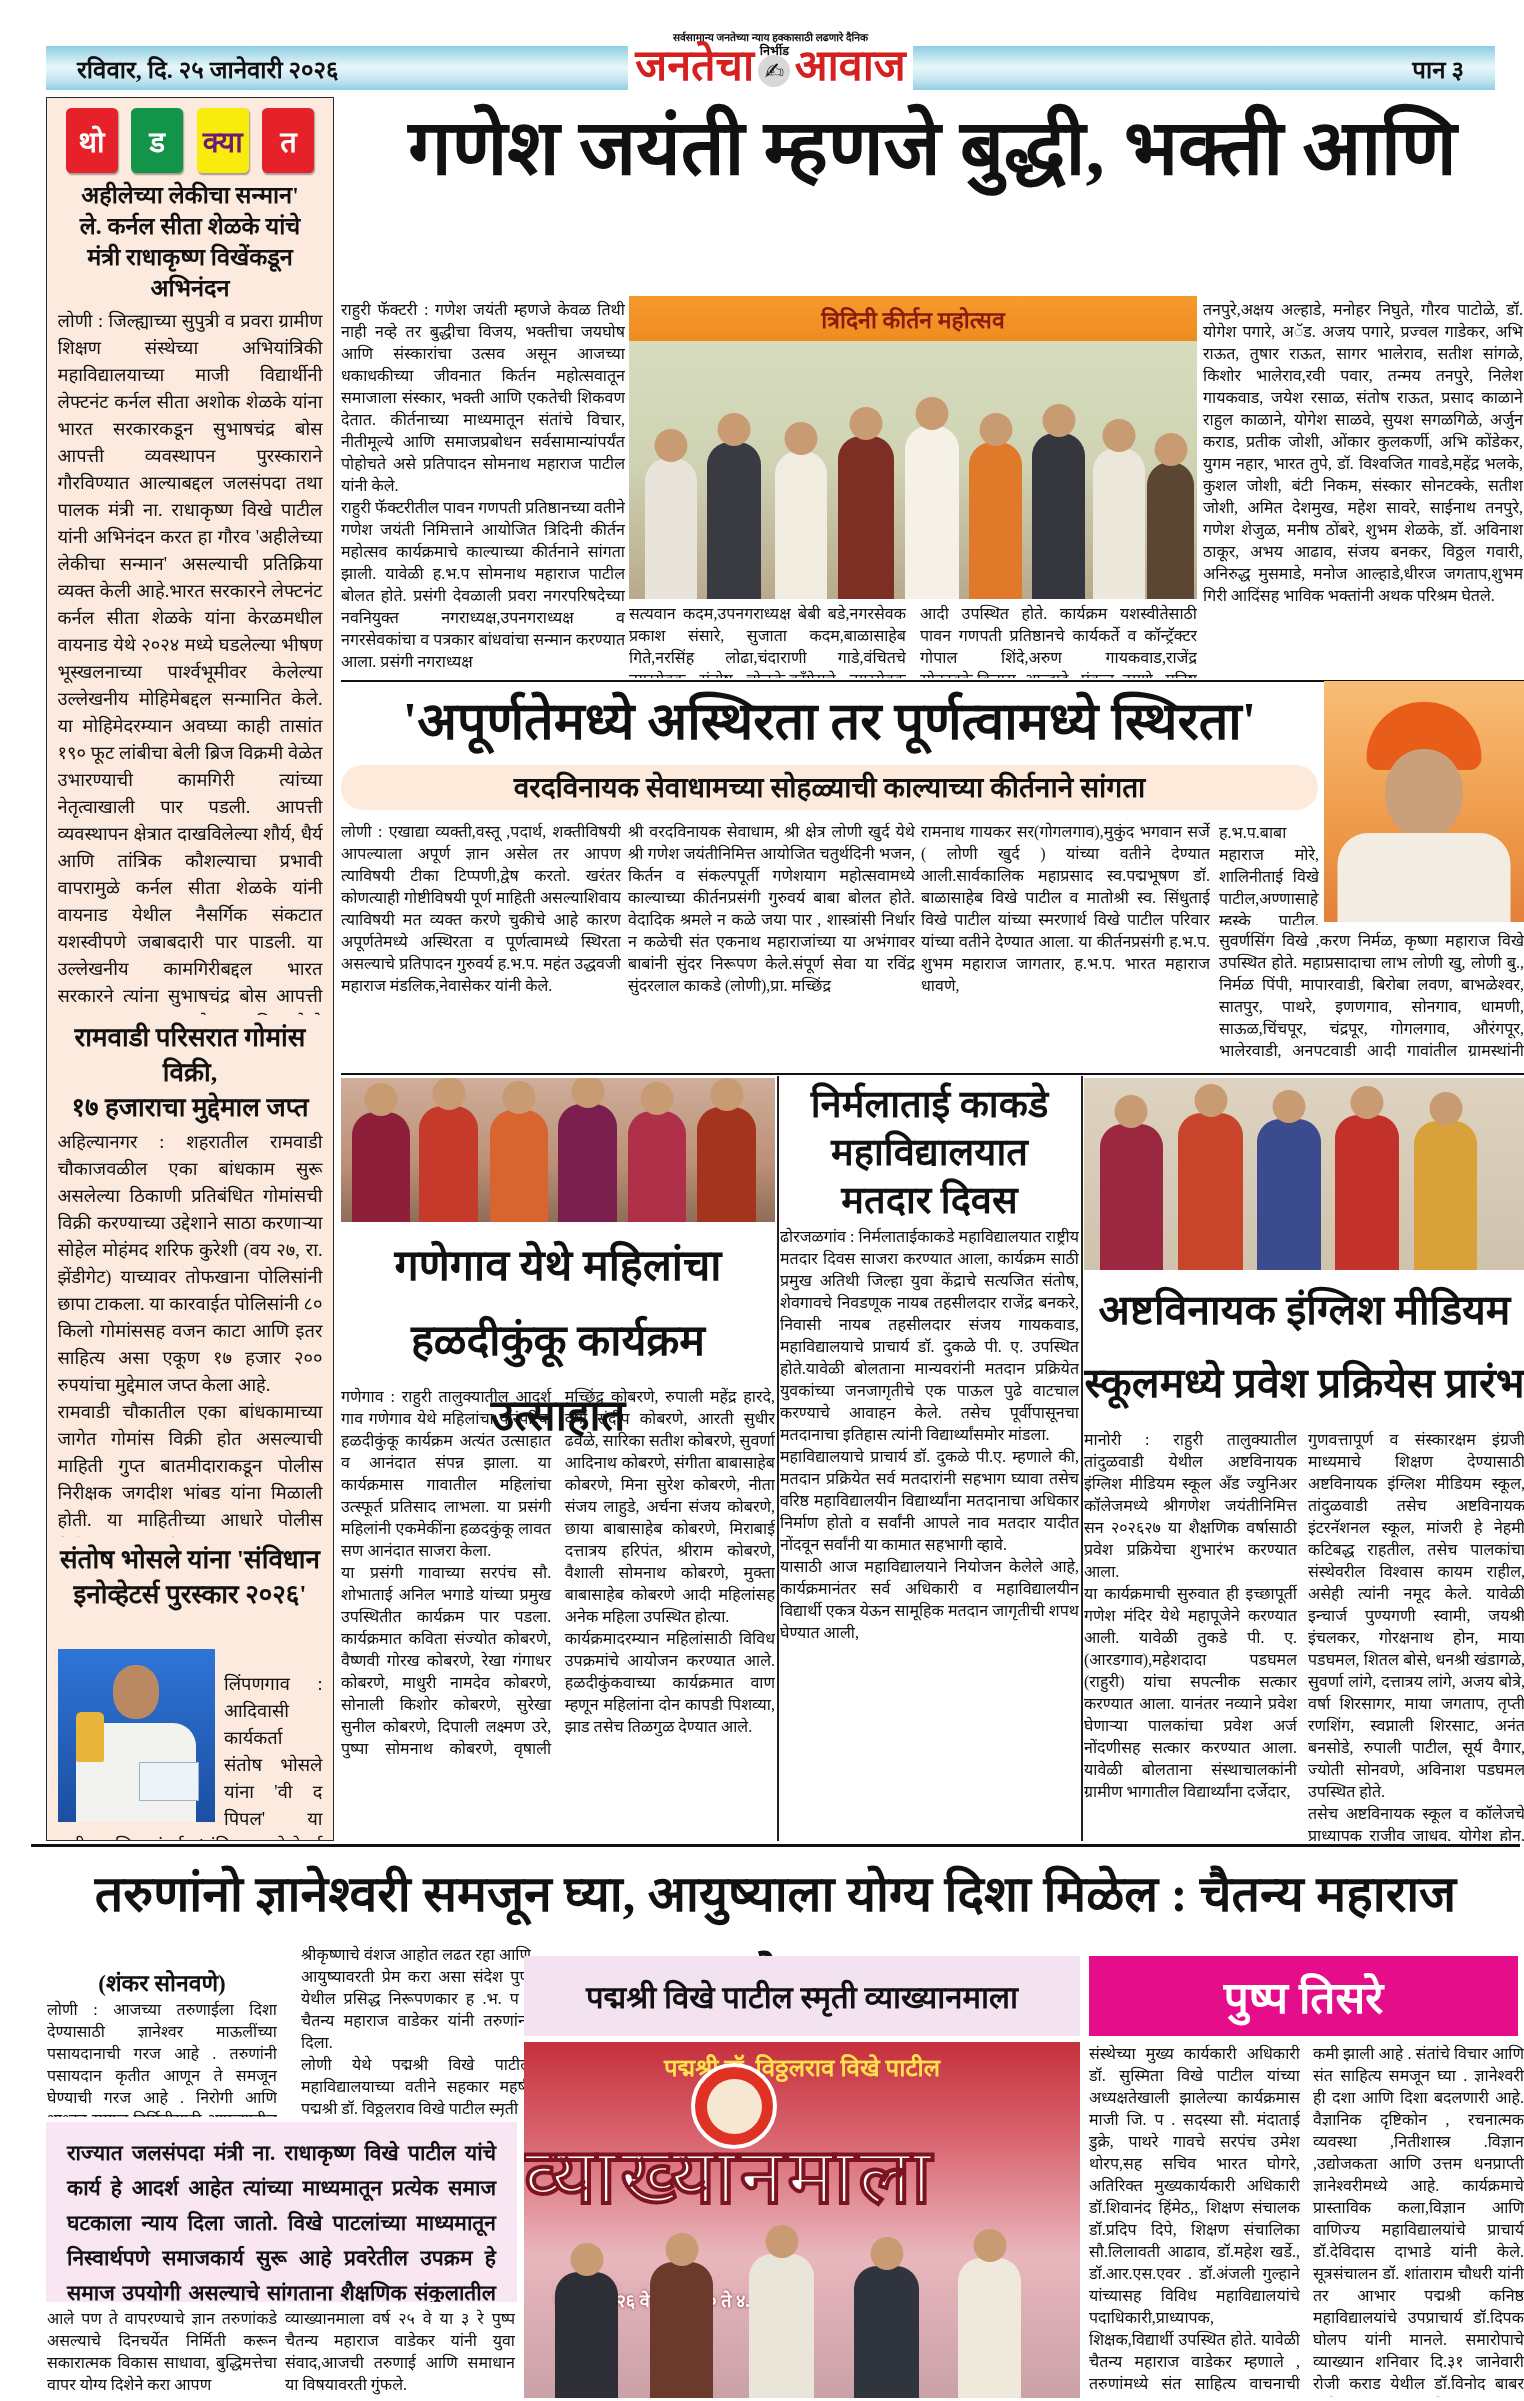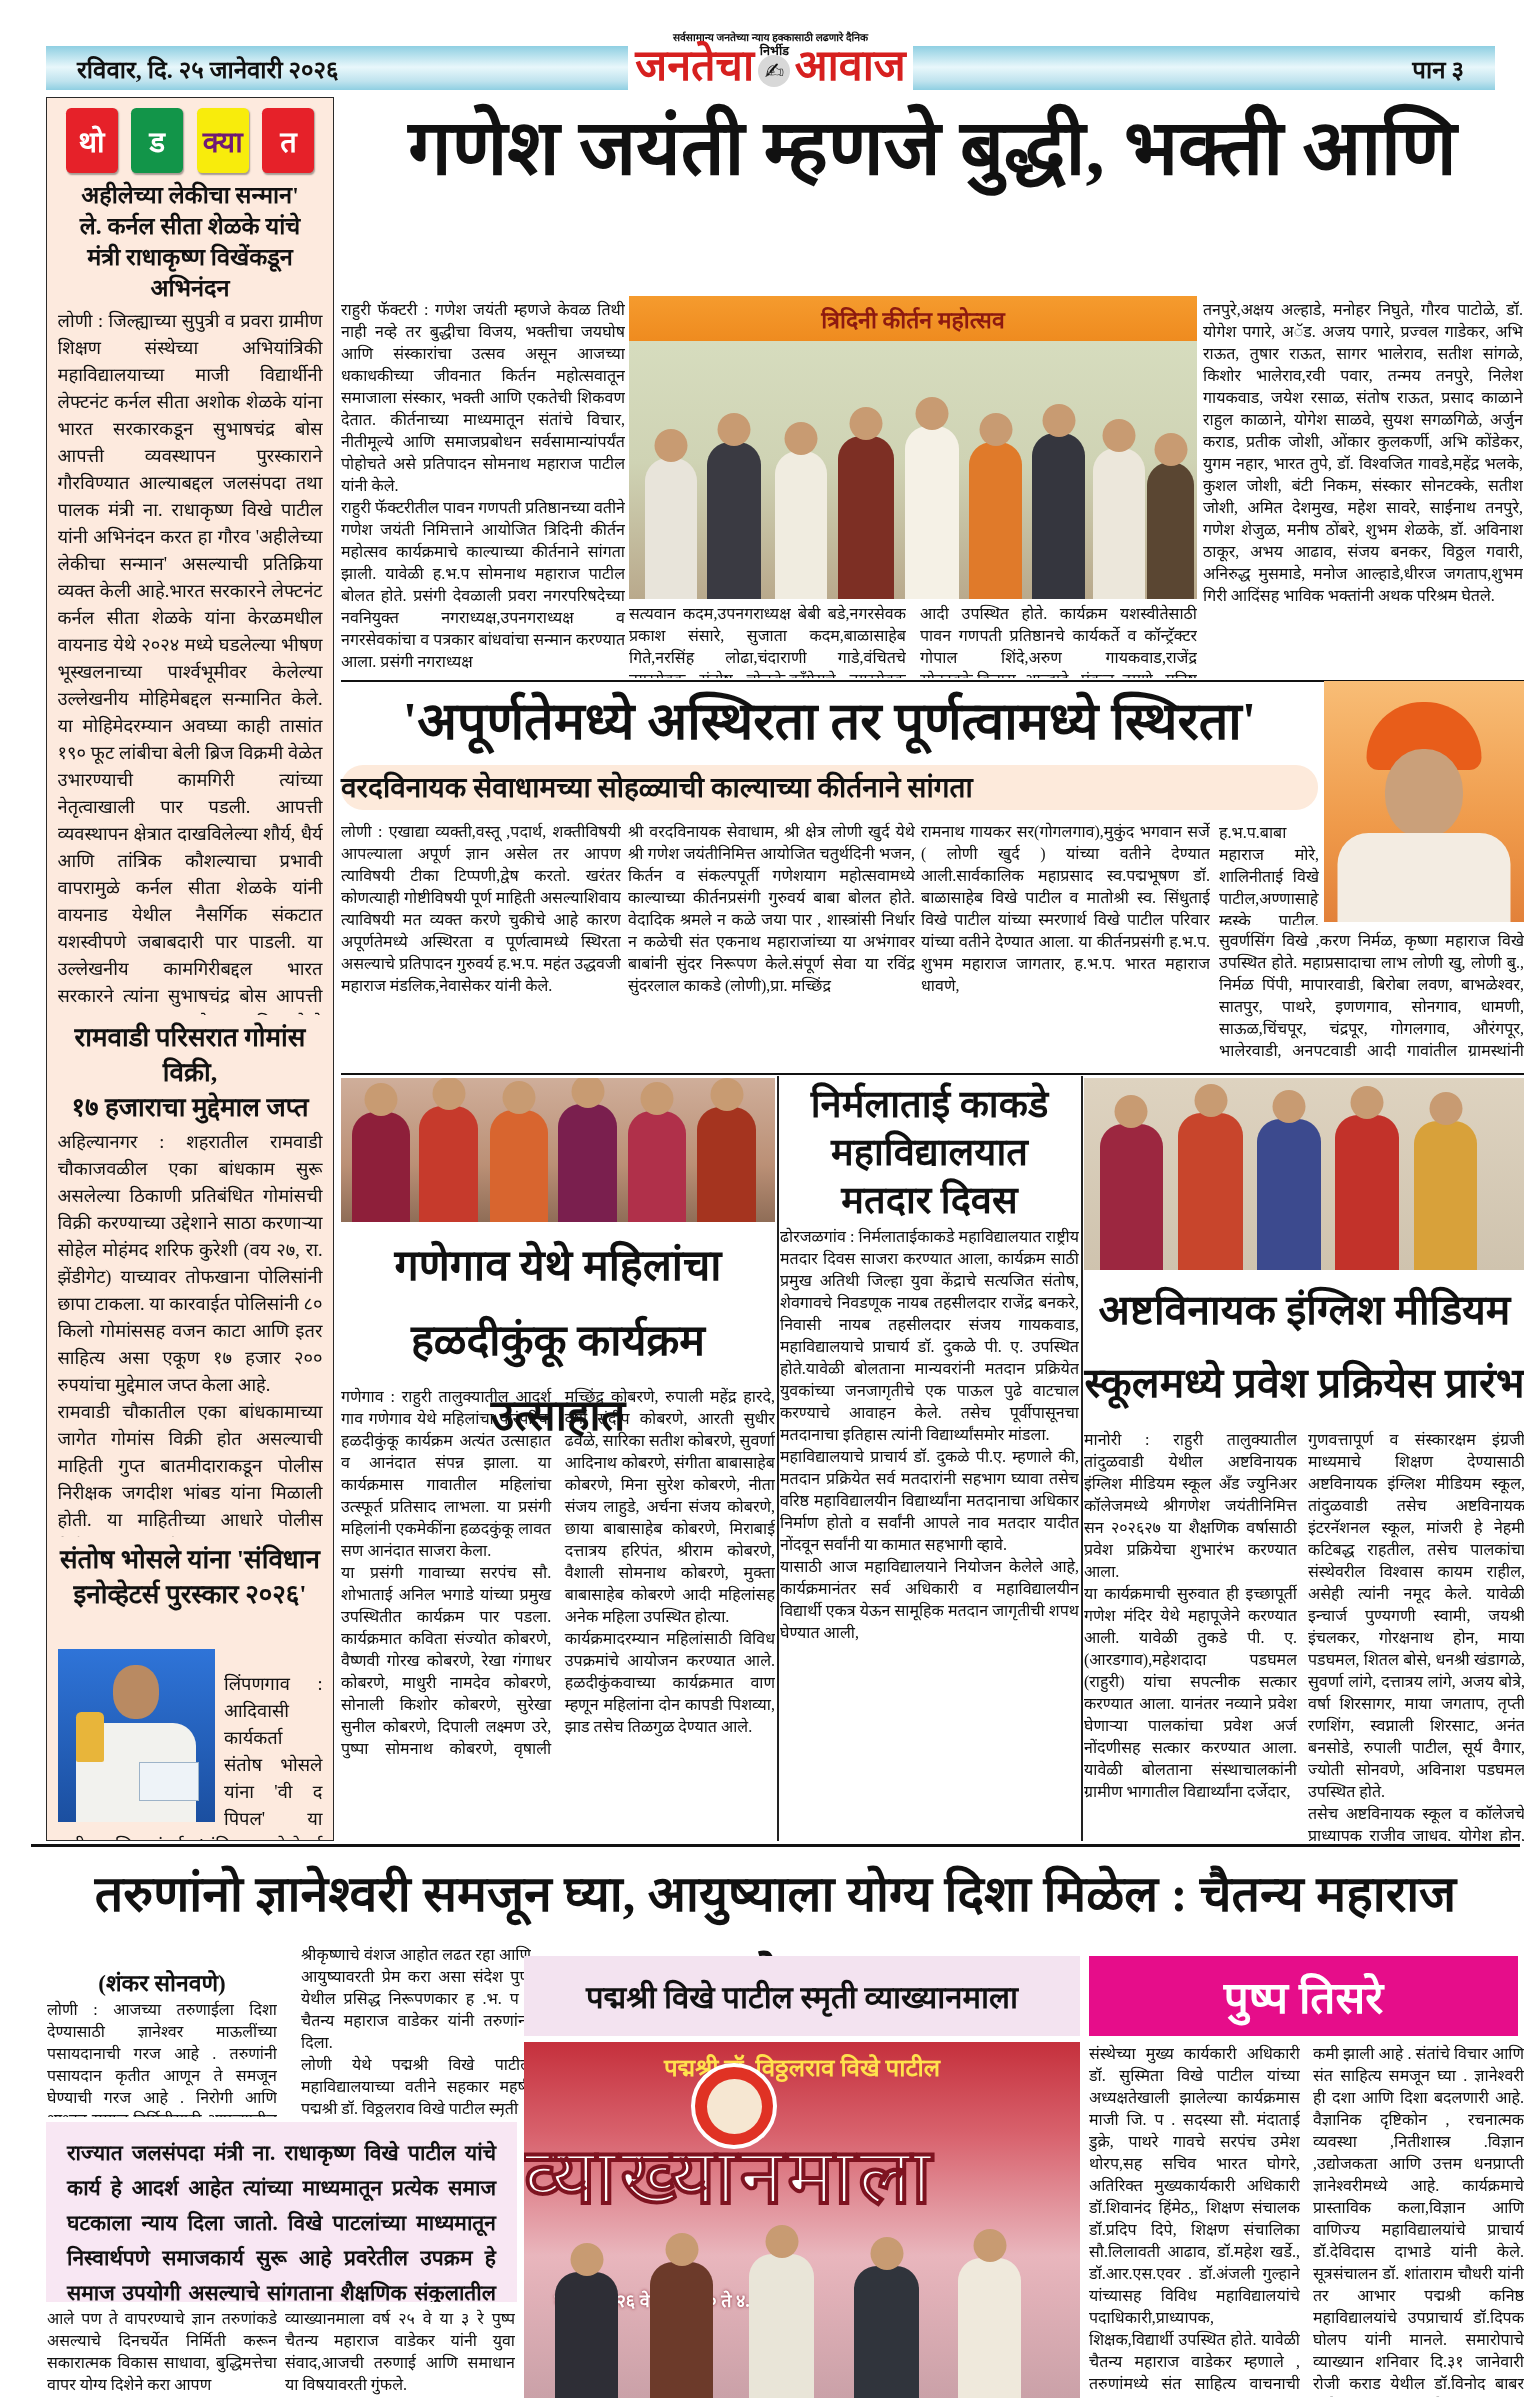--- a/index.html
+++ b/index.html
@@ -28,21 +28,21 @@
         justify-content:center;font-size:29px;font-weight:bold;box-shadow:1px 1.6px 1.6px rgba(0,0,0,.35);}
   .t-red{background:#e62129;color:#fff}.t-green{background:#129549;color:#fff}
   .t-yellow{background:#f8ec0c;color:#701a75}
   .sh-h{font-size:23.5px;font-weight:bold;text-align:center;line-height:31px;}
   .sh-h2{font-size:26px;font-weight:bold;text-align:center;line-height:35px;margin-top:5.2px;}
   .body-lg{font-size:18.3px;line-height:27px;text-align:justify;white-space:pre-line;overflow:hidden;}
   .body-text{font-size:16px;line-height:22px;text-align:justify;white-space:pre-line;overflow:hidden;}
   .cols2{column-count:2;column-gap:13.6px;}
   .h-main{font-size:77px;font-weight:bold;text-align:center;line-height:98px;}
   .h-2{font-size:52px;font-weight:bold;text-align:center;line-height:72px;}
-  .subband{background:#fdeadb;font-size:28px;font-weight:bold;border-radius:22px;}
+  .subband{background:#fdeadb;font-size:28px;font-weight:bold;text-align:center;border-radius:22px;}
   .h-mid{font-size:38px;font-weight:bold;text-align:center;line-height:48px;}
   .h-sec{font-size:43px;font-weight:bold;text-align:center;line-height:75px;}
   .h-bot{font-size:50px;font-weight:bold;text-align:center;line-height:85px;}
   .byline{font-size:23px;font-weight:bold;text-align:center;line-height:31px;margin-top:24px;}
   .quote{background:#f8e7f3;font-size:21px;font-weight:bold;line-height:35px;
          padding:13.6px 21px;box-sizing:border-box;text-align:justify;overflow:hidden;}
   .band-pink{background:#f3e3f0;font-size:31px;font-weight:bold;text-align:center;
              display:flex;align-items:center;justify-content:center;}
   .band-mag{background:#e60d8a;color:#ffffff;font-size:44px;font-weight:bold;text-align:center;
             display:flex;align-items:center;justify-content:center;}

